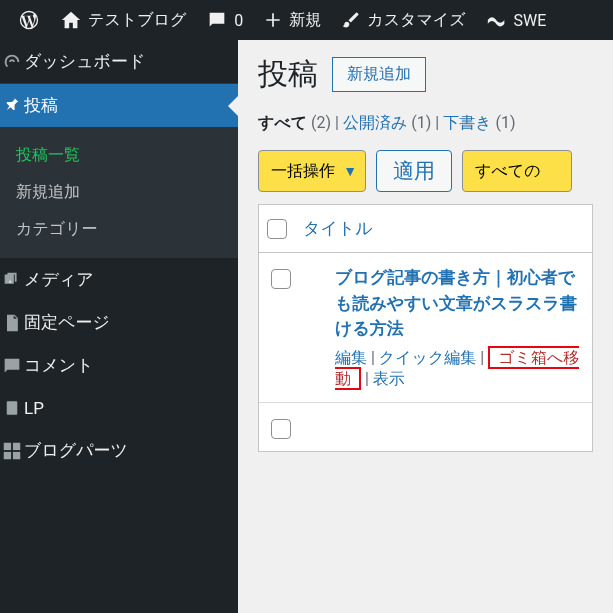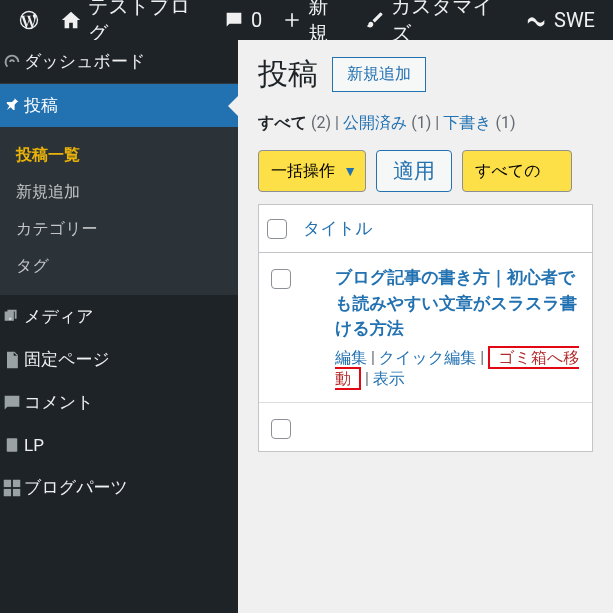--- a/index.html
+++ b/index.html
@@ -1,32 +1,32 @@
 <!DOCTYPE html>
 <html><head>
 <meta charset="utf-8">
 <style>
 * { margin: 0; padding: 0; box-sizing: border-box; }
 body { font-family: -apple-system, BlinkMacSystemFont, "Segoe UI", Roboto, sans-serif; font-size: 14px; background: #f0f0f1; width: 613px; height: 613px; overflow: hidden; }
 
 
-.adminbar { background: #1d2327; color: #c3c4c7; height: 40px; display: flex; padding: 0 8px; font-size: 20px; }
+.adminbar { background: #1d2327; color: #c3c4c7; height: 40px; display: flex; padding: 0 8px; font-size: 16px; }
 .adminbar-item { display: flex; align-items: center; gap: 6px; padding: 0 10px; height: 100%; cursor: pointer; color: #f0f0f1; }
 .adminbar-item .icon { font-size: 20px; display: flex; align-items: center; }
 
 
 .sidebar { position: absolute; left: 0; top: 40px; bottom: 0; width: 238px; background: #1d2327; color: #f0f0f1; }
 .menu-item { display: flex; align-items: center; padding: 10px 0; font-size: 17px; color: #f0f0f1; cursor: pointer; }
 .menu-item .icon { font-size: 22px; width: 24px; display: flex; justify-content: center; color: rgba(240,246,252,0.6);}
 .menu-item.current { background: #2271b1; color: #fff; position: relative; }
 .menu-item.current .icon { color: #fff; }
 .menu-item.current::after { content: ""; position: absolute; right: 0; top: 50%; transform: translateY(-50%); width: 0; height: 0; border: 10px solid transparent; border-right-color: #f0f0f1; }
 .submenu { background: #2c3338; padding: 10px 0; }
 .submenu-item { padding: 8px 16px; font-size: 16px; color: #c3c4c7; cursor: pointer; }
-.submenu-item.current { color: #eab308; font-weight: 700; }
+.submenu-item.current { color: #22c55e; font-weight: 400; }
 .sep { border-top: 1px solid #32373c; margin: 0; }
 
 
 .main { position: absolute; left: 238px; right: 0; top: 40px; bottom: 0; padding: 14px 20px 0; background: #f0f0f1; }
 .page-title-row { display: flex; align-items: center; gap: 14px; margin-bottom: 18px; }
 .page-title { font-size: 30px; font-weight: 400; color: #1d2327; }
 .add-btn { border: 1px solid #2271b1; color: #2271b1; background: #f6f7f7; padding: 6px 14px; font-size: 16px; cursor: pointer; }
 .filters-row { margin-bottom: 16px; color: #646970; font-size: 16px; }
 .filters-row a { color: #2271b1; text-decoration: none; cursor: pointer; }
 .filters-row .bold { font-weight: 600; color: #1d2327; }
@@ -120,21 +120,20 @@
         <svg width="22" height="22" viewBox="0 0 24 24" fill="currentColor">
           <path d="M14 4l-1 1v4l4 4-1 1h-4l-1 5-1-5H6l-1-1 4-4V5l-1-1z" transform="rotate(45 12 12)"></path>
         </svg>
       </span>
     <span>投稿</span>
   </div>
   <div class="submenu">
     <div class="submenu-item current">投稿一覧</div>
     <div class="submenu-item">新規追加</div>
     <div class="submenu-item">カテゴリー</div>
-    <div class="submenu-item">タグ</div>
   </div>
   <div class="menu-item">
     <span class="icon">
         <svg width="22" height="22" viewBox="0 0 24 24" fill="currentColor">
           <path d="M4 6h10v10H4zM7 4h10v10h-2V6H7z"></path>
           <circle cx="10" cy="14" r="1.5"></circle>
         </svg>
       </span>
     <span>メディア</span>
   </div>

